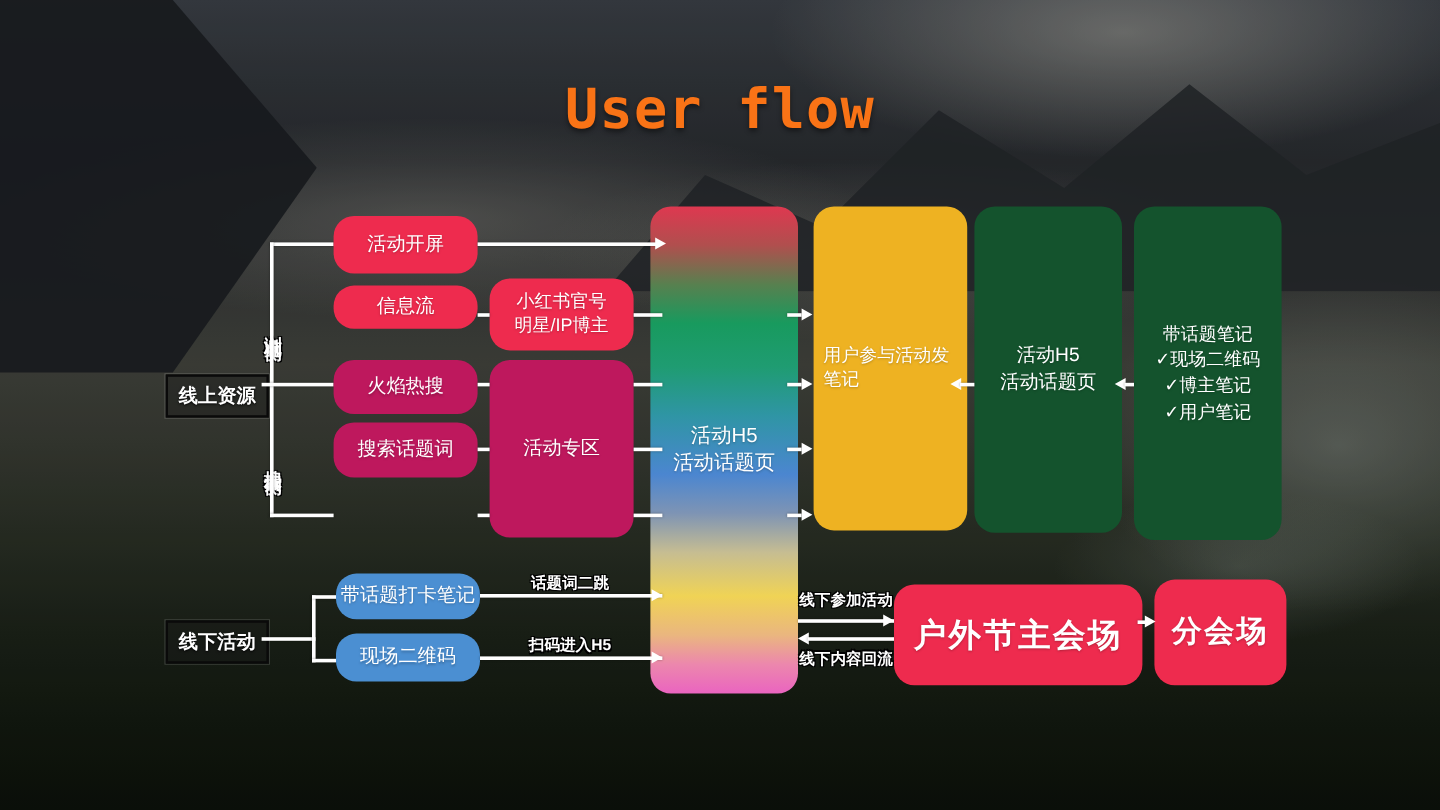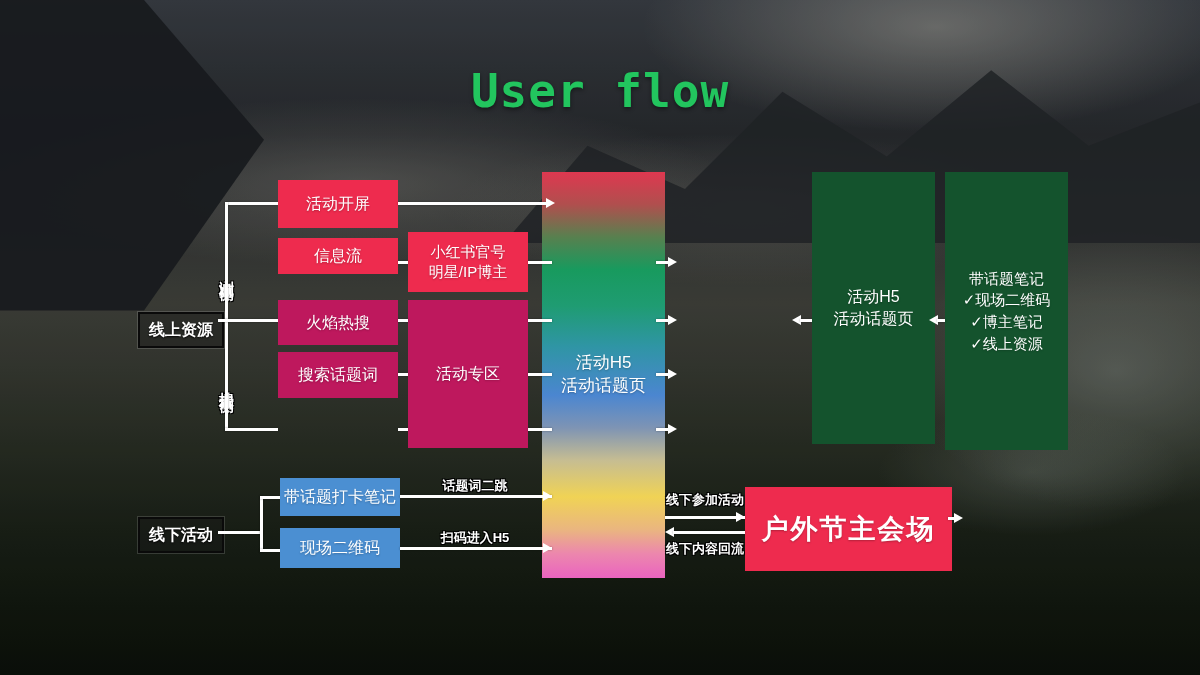--- a/index.html
+++ b/index.html
@@ -18,24 +18,24 @@
   .mtn{position:absolute;}
   #mtn-left{left:0;top:0;width:40%;height:46%;background:#1c2024;opacity:.92;
     clip-path:polygon(0 0,30% 0,55% 45%,30% 100%,0 100%);}
   #mtn-right{right:0;top:4%;width:58%;height:32%;background:#26292d;opacity:.85;
     clip-path:polygon(0 100%,12% 55%,26% 75%,40% 30%,55% 60%,70% 20%,84% 55%,100% 35%,100% 100%);}
   #veil{position:absolute;inset:0;background:rgba(0,0,0,0.16);}
   
   #diagram{position:absolute;inset:0;}
   #page-title{position:absolute;left:0;top:64px;width:100%;text-align:center;
     font-family:"DejaVu Sans Mono",monospace;font-weight:bold;font-size:46px;
-    color:#22c55e;letter-spacing:1px;text-shadow:0 2px 4px rgba(0,0,0,.45);}
+    color:#f97316;letter-spacing:1px;text-shadow:0 2px 4px rgba(0,0,0,.45);}
   .box{position:absolute;display:flex;flex-direction:column;align-items:center;
     justify-content:center;color:#fff;line-height:1.35;
-    font-size:16px;text-shadow:0 1px 2px rgba(0,0,0,.25);}
+    font-size:16px;text-shadow:0 1px 2px rgba(0,0,0,.25);border-radius:17px;}
   .red{background:#ee2b4e;}  .green{background:#be185d;}
   .blue{background:#4b8fd2;} .gold{background:#eeb222;}
   .pink{background:#14532d;}
   .grad{background:linear-gradient(180deg,#de3850 0%,#b04f4e 8%,#58804f 16%,#189a5e 24%,
         #1f9c72 33%,#2f95a5 43%,#4b86d0 55%,#7e94b4 63%,#c6bd92 71%,#f0d355 80%,
         #eab67f 88%,#ec87ad 94%,#ea64c0 100%);}
   .tagbox{position:absolute;display:flex;align-items:center;justify-content:center;
     color:#fff;font-size:16px;font-weight:bold;border:2px solid #0a0a0a;
     background:rgba(25,25,25,.40);box-shadow:0 0 0 1px rgba(255,255,255,.15);
     text-shadow:0 1px 2px #000;}
@@ -92,33 +92,35 @@
       <span>小红书官号</span>
       <span>明星/IP博主</span>
     </div>
     <div class="box green" style="left:408px;top:300px;width:120px;height:148px">活动专区</div>
 
     <div class="box grad" style="left:542px;top:172px;width:123px;height:406px;font-size:17px">
       <span>活动H5</span>
       <span>活动话题页</span>
     </div>
 
+    <div class="box gold" style="left:678px;top:172px;width:112px;height:270px;font-size:15px;padding:0 8px">用户参与活动发笔记</div>
 
     <div class="box pink" style="left:812px;top:172px;width:123px;height:272px;font-size:16px">
       <span>活动H5</span>
       <span>活动话题页</span>
     </div>
     <div class="box pink" style="left:945px;top:172px;width:123px;height:278px;font-size:15px">
       <div class="note-line">带话题笔记</div>
       <div class="note-line">✓现场二维码</div>
       <div class="note-line">✓博主笔记</div>
-      <div class="note-line">✓线上资源</div>
+      <div class="note-line">✓用户笔记</div>
     </div>
 
     <div class="box red big" style="left:745px;top:487px;width:207px;height:84px">户外节主会场</div>
+    <div class="box red big" style="left:962px;top:483px;width:110px;height:88px;font-size:25px">分会场</div>
 
     <div class="ln" style="left:398px;top:202px;width:152px;height:3px"></div>
     <div class="ah-r" style="left:546px;top:198px"></div>
     <div class="ln" style="left:398px;top:261px;width:10px;height:3px"></div>
     <div class="ln" style="left:528px;top:261px;width:24px;height:3px"></div>
     <div class="ln" style="left:398px;top:319px;width:10px;height:3px"></div>
     <div class="ln" style="left:528px;top:319px;width:24px;height:3px"></div>
     <div class="ln" style="left:398px;top:373px;width:10px;height:3px"></div>
     <div class="ln" style="left:528px;top:373px;width:24px;height:3px"></div>
     <div class="ln" style="left:398px;top:428px;width:10px;height:3px"></div>

